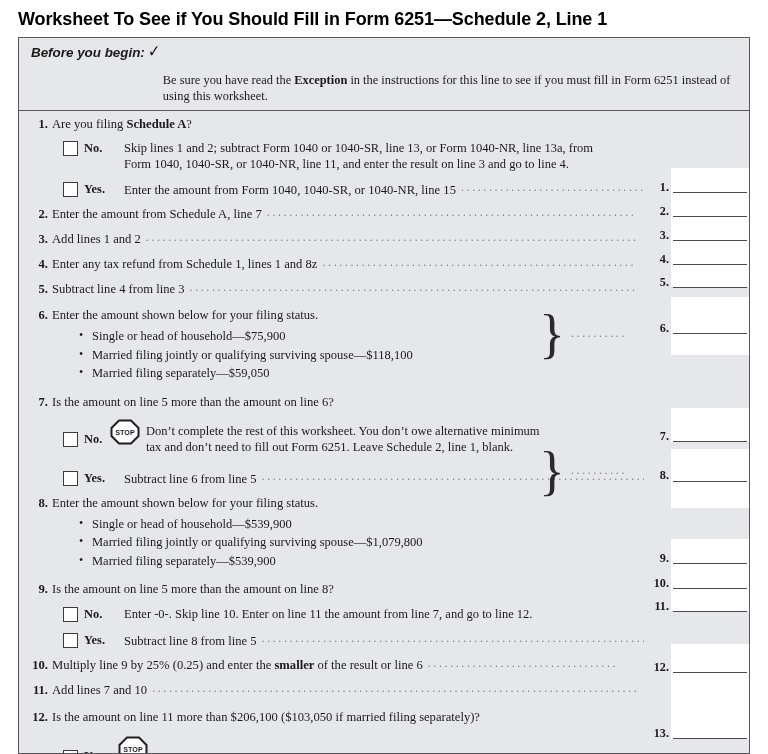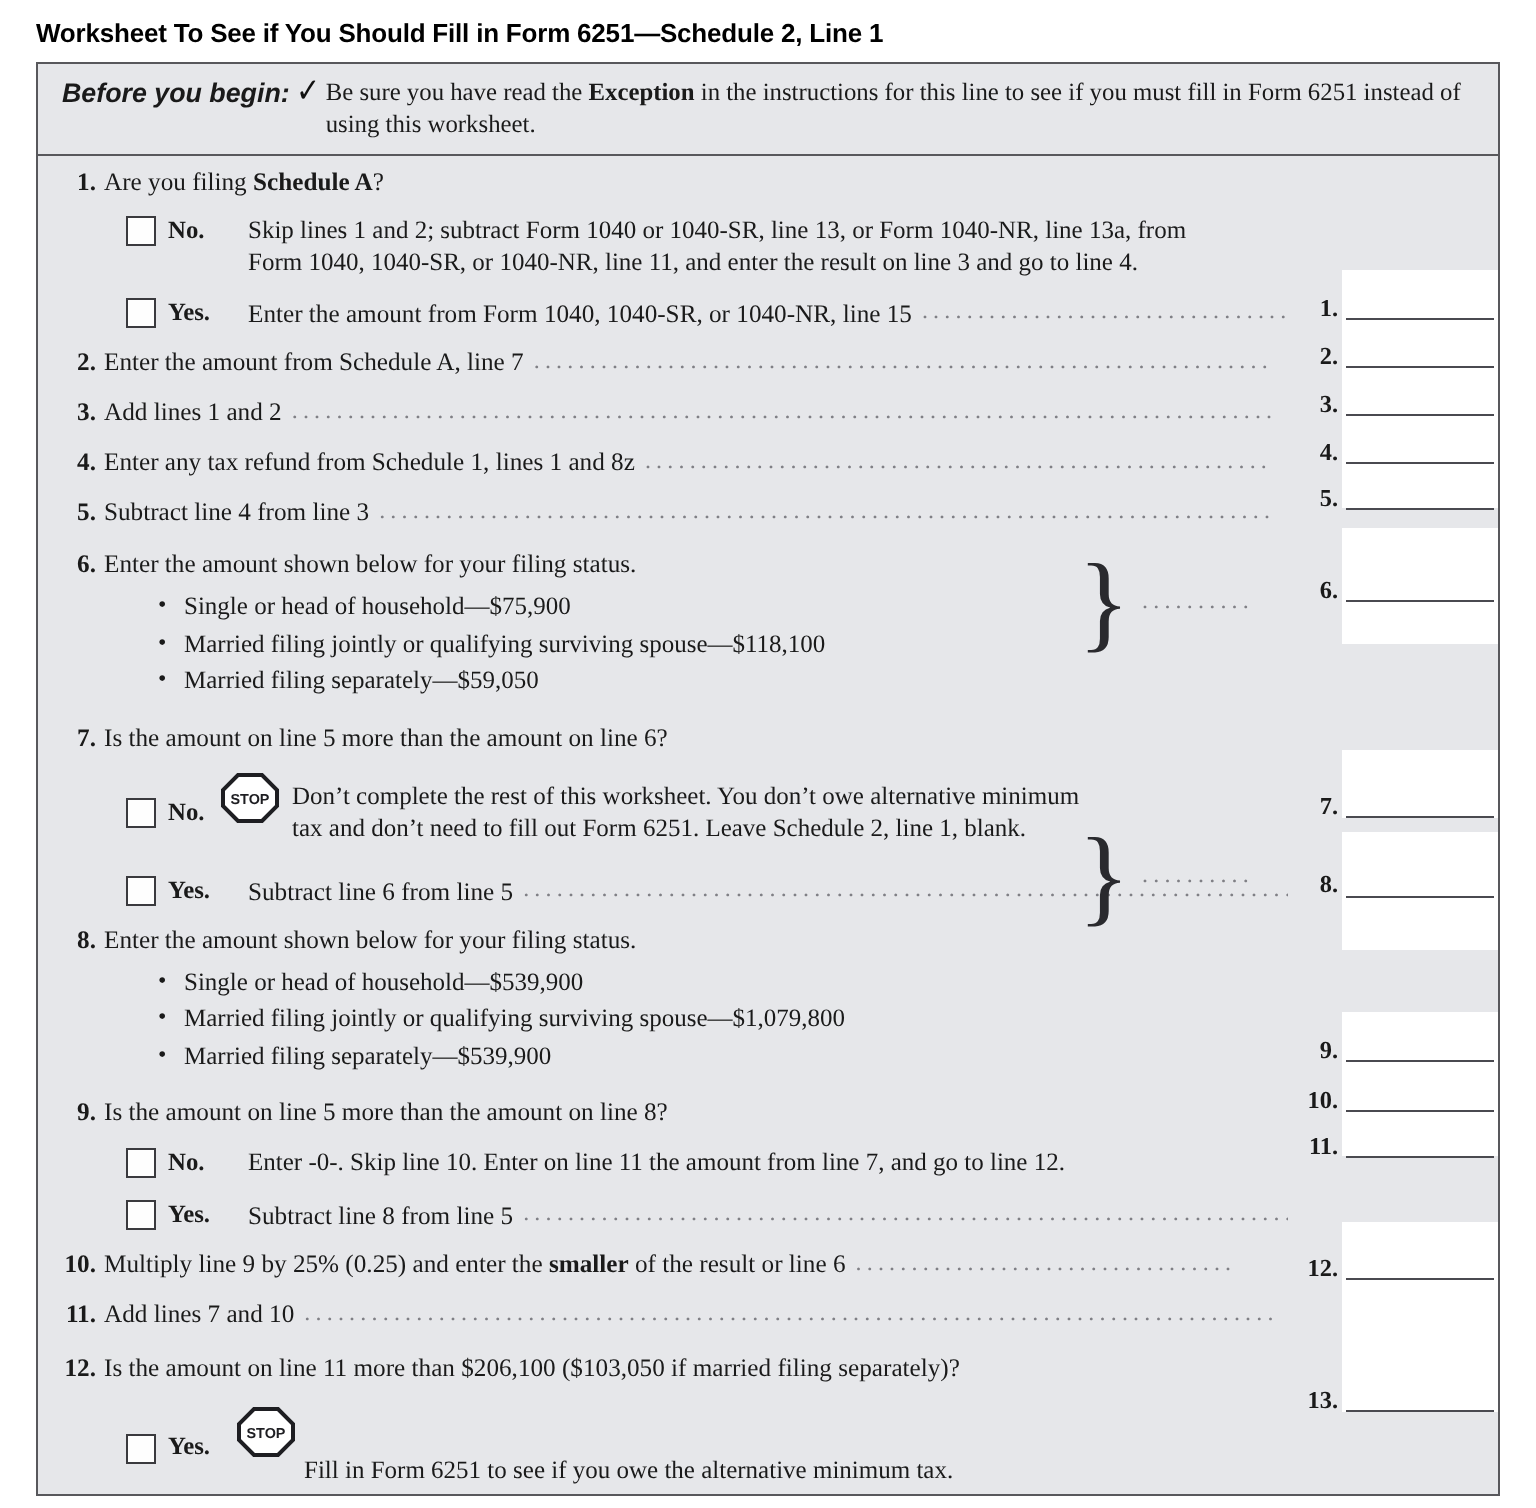--- a/index.html
+++ b/index.html
@@ -11,21 +11,21 @@
   }
   body {
     font-family: "Liberation Serif", serif;
     color: #1a1a1a;
   }
 
   
   #page-title {
     font-family: "Liberation Sans", sans-serif;
     font-weight: bold;
-    font-size: 13px;
+    font-size: 18px;
     letter-spacing: -0.1px;
     padding: 9px 0 7px 18px;
     color: #000;
   }
 
   
   #worksheet {
     position: relative;
     margin: 0 18px 0 18px;
     border: 1.6px solid #58585c;
@@ -58,20 +58,21 @@
     font-size: 17px;
     line-height: 15px;
     padding-top: 0px;
     color: #111;
     transform: scaleX(0.85);
   }
   #before-text {
     font-size: 12.4px;
     line-height: 15.5px;
     padding-top: 1px;
+    margin-top: 28px;
   }
   .b { font-weight: bold; }
 
   
   #body-area {
     position: relative;
     height: 668px;
   }
 
   
@@ -162,21 +163,21 @@
   }
   .leader::after {
     content: "......................................................................................................................";
     position: absolute;
     left: 0; top: -2px;
     white-space: nowrap;
     letter-spacing: 2.6px;
     color: #7f7f85;
     font-size: 12px;
   }
-  .line-with-leader { display: flex; align-items: center; }
+  .line-with-leader { display: flex; align-items: flex-start; }
   .line-with-leader .lbl { flex: 0 0 auto; font-size: 12.6px; line-height: 16px; }
 
   
   .bullets {
     padding-left: 60px;
     padding-top: 4px;
   }
   .bullets div {
     font-size: 12.5px;
     line-height: 18.5px;

